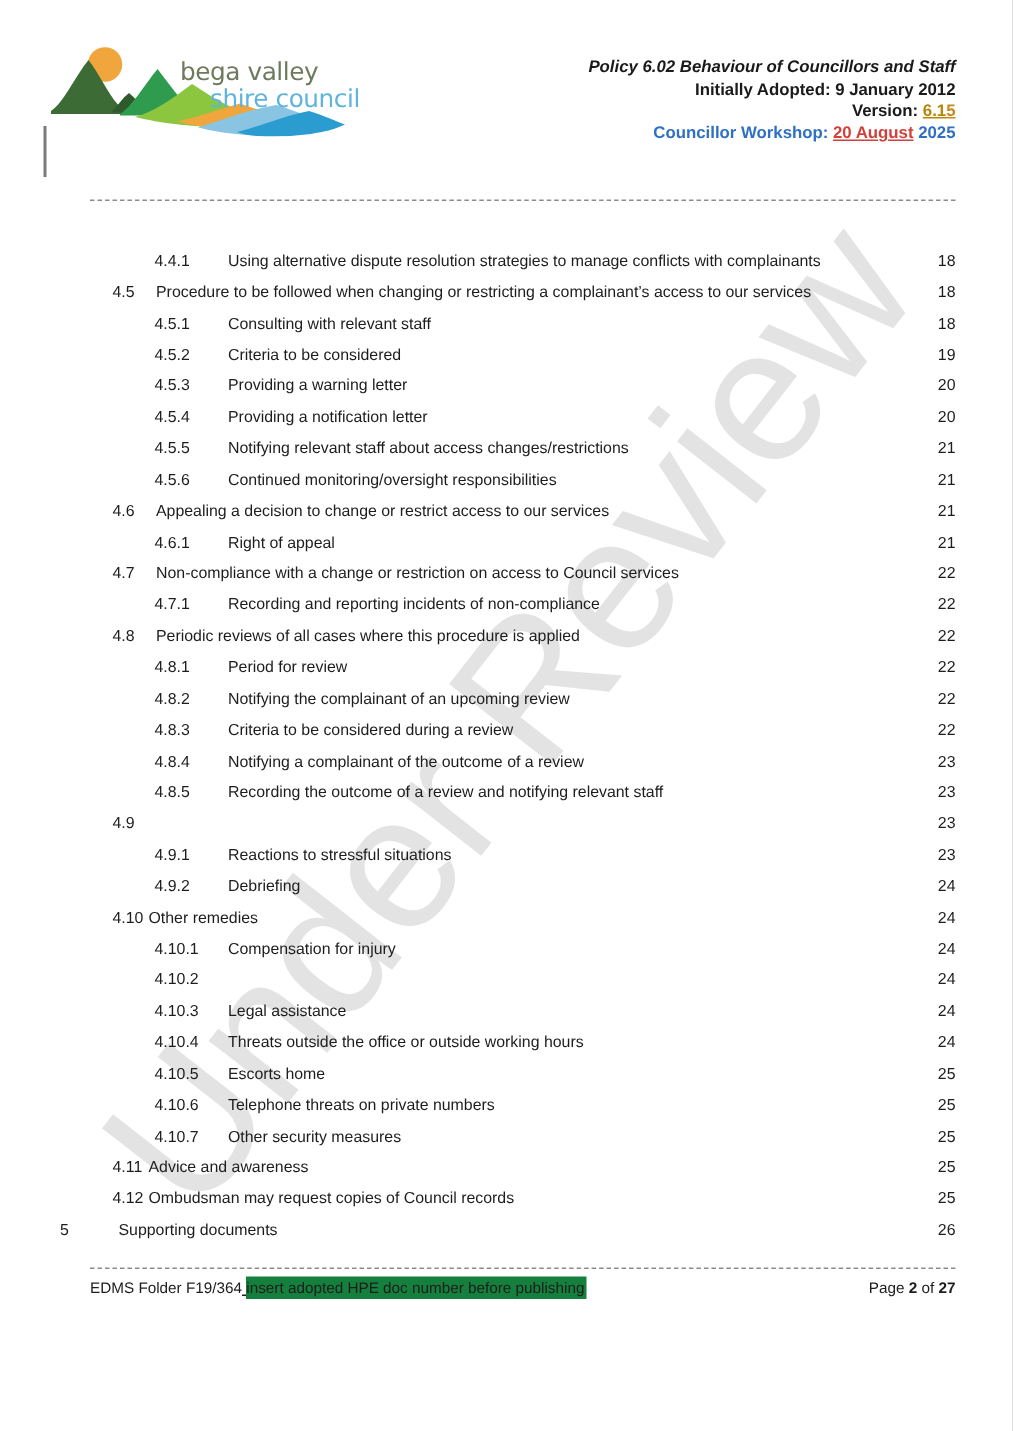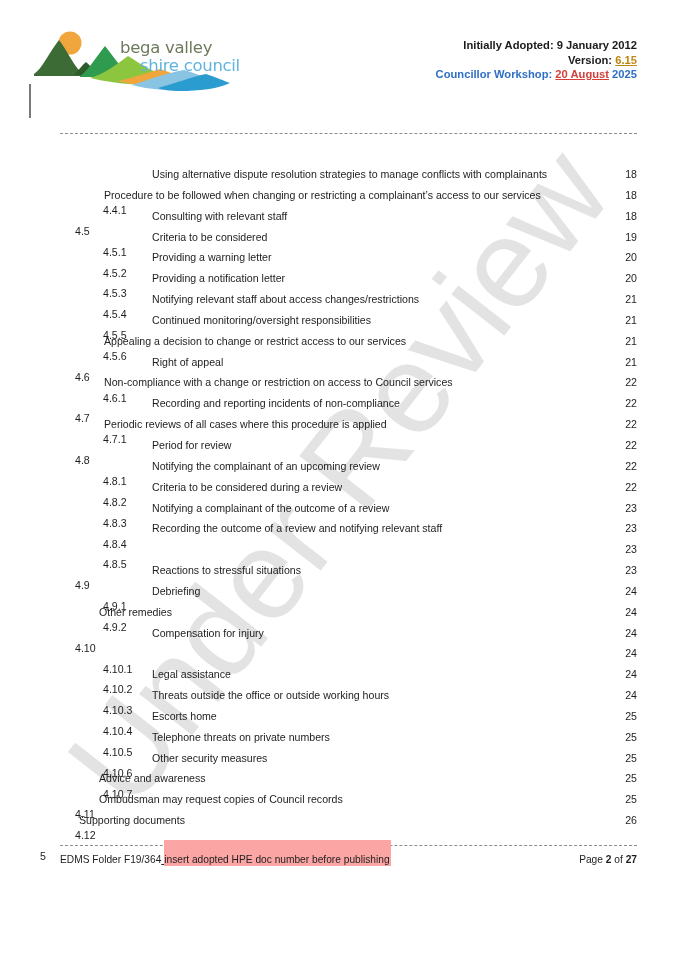--- a/index.html
+++ b/index.html
@@ -126,21 +126,20 @@
     height: 20.85px;
     font-family: "Liberation Sans", sans-serif;
     font-size: 10.6px;
     color: #1d1d1d;
     white-space: nowrap;
   }
   .toc-num {
     position: absolute;
     top: 0;
     font-size: 10.6px;
-    margin-top: 36px;
   }
   .toc-label {
     position: absolute;
     top: 0;
     font-size: 10.6px;
   }
   .toc-page {
     position: absolute;
     top: 0;
     right: 38px;
@@ -181,22 +180,22 @@
     font-size: 10.2px;
     color: #1d1d1d;
   }
   #footer-left {
     position: absolute;
     left: 60px;
     top: 0;
     white-space: nowrap;
   }
   .hl {
-    background: #fca5a5;
-    padding: 14px 1px 1px 0;
+    background: #15803d;
+    padding: 3px 1px 1px 0;
   }
   .ins-underline {
     text-decoration: underline;
   }
   #footer-right {
     position: absolute;
     right: 38px;
     top: 0;
     white-space: nowrap;
   }
@@ -245,20 +244,21 @@
         <path d="M100 56 C 116 51, 134 44, 152 41 C 166 45, 178 51, 190 53 C 176 59, 154 62, 132 61 C 118 60, 108 58, 100 56 Z" fill="#89c4e3"></path>
 
         <path d="M126 59 C 142 55, 158 48, 174 45 C 184 48, 192 52, 198 54 C 186 60, 166 62, 148 62 C 139 62, 131 61, 126 59 Z" fill="#2b9cd0"></path>
 
         <text class="logo-word-top" x="88" y="24">bega valley</text>
         <text class="logo-word-bottom" x="108" y="42">shire council</text>
       </svg>
     </div>
 
     <div id="header-text">
+      <div class="hdr-line hdr-italic">Policy 6.02 Behaviour of Councillors and Staff</div>
       <div class="hdr-line hdr-bold">Initially Adopted: 9 January 2012</div>
       <div class="hdr-line hdr-bold">
         <span>Version:</span>
         <span class="ins-ver">6.1</span><span class="ins-ver2">5</span>
       </div>
       <div class="hdr-line hdr-bold">
         <span class="ins-blue">Councillor Workshop:</span>
         <span class="ins-red">20 August</span>
         <span class="ins-blue">2025</span>
       </div>

